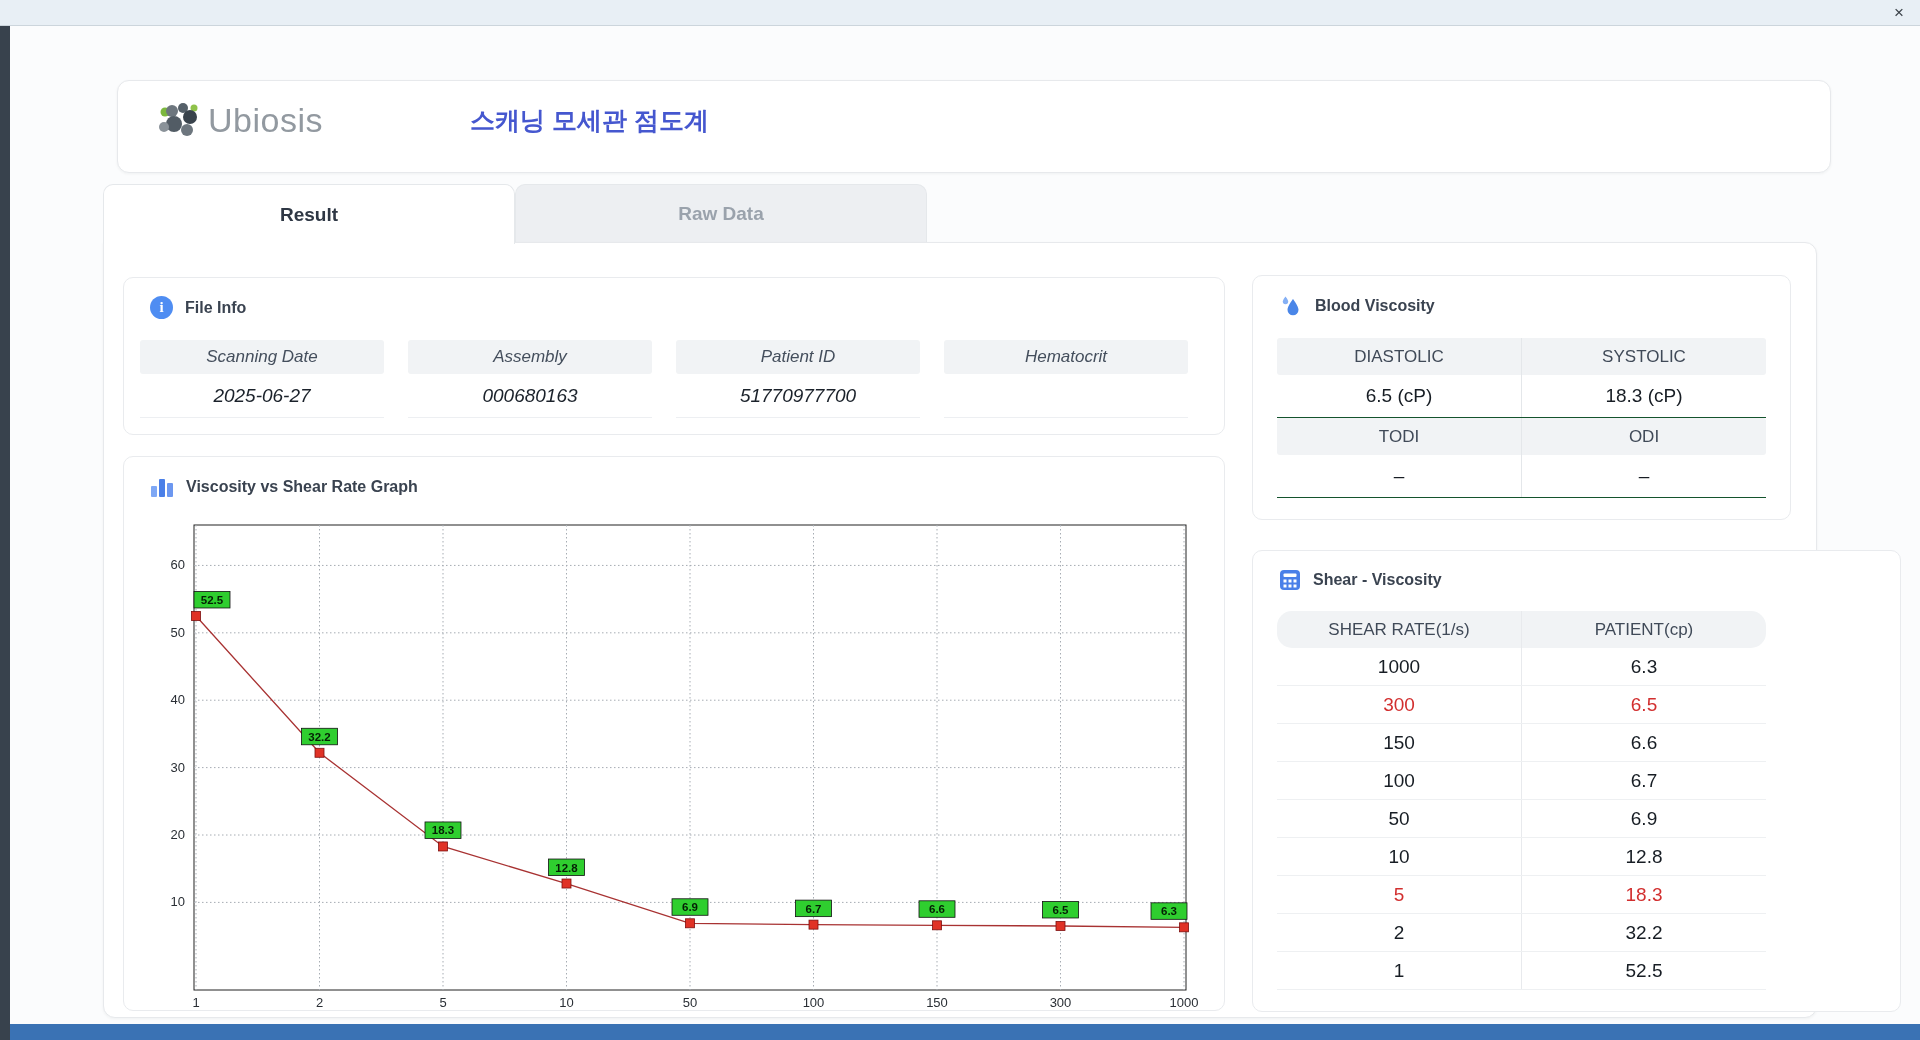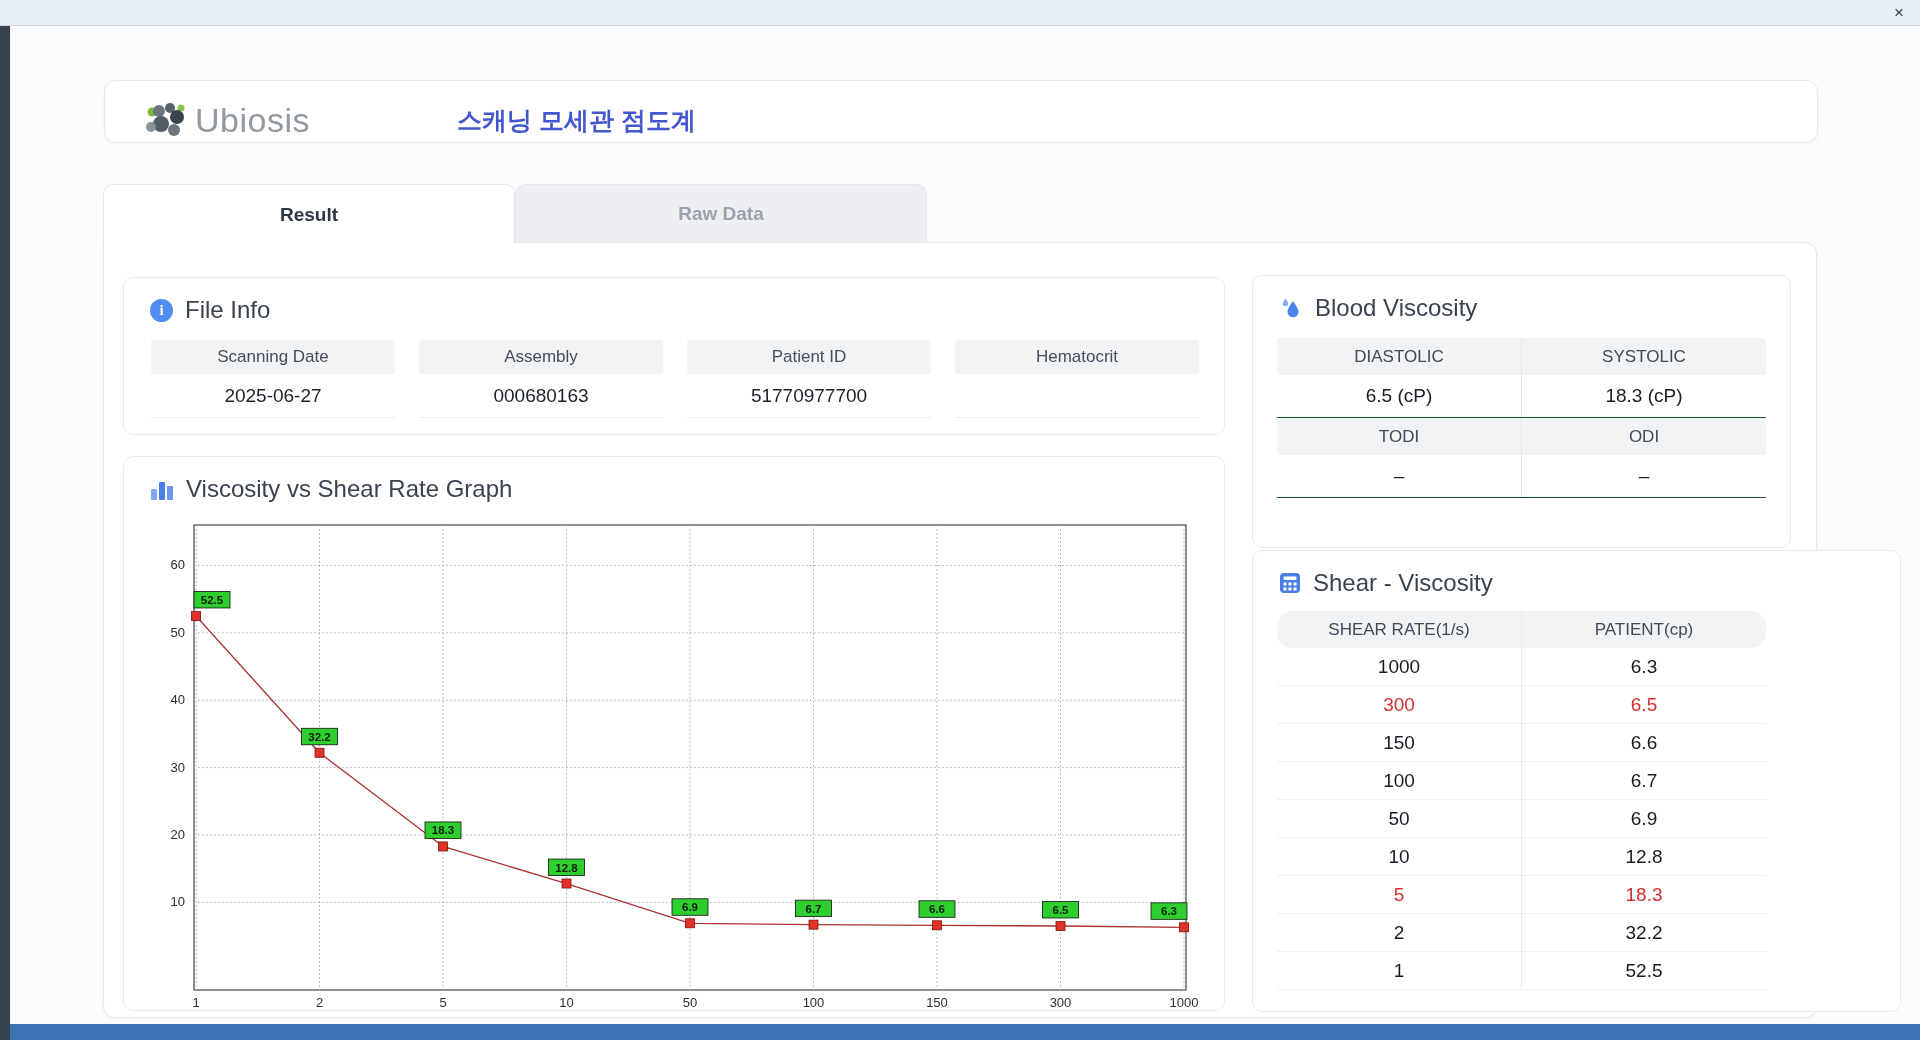--- a/index.html
+++ b/index.html
@@ -8,45 +8,45 @@
 
   
   .titlebar { position:absolute; left:0; top:0; width:1920px; height:26px; background:#e8eff5; border-bottom:1px solid #ccd5dc; z-index:9; }
   .close-btn { position:absolute; right:16px; top:3px; font-size:17px; color:#3c434a; cursor:pointer; line-height:19px; }
   .window { position:absolute; left:10px; top:26px; width:1910px; height:998px; background:#fbfcfd; }
   .bottombar { position:absolute; left:10px; top:1024px; width:1910px; height:16px; background:#3a72b4; }
 
   .card { position:absolute; background:#ffffff; border:1px solid #e7e9ec; border-radius:12px; box-shadow:0 1px 3px rgba(20,30,40,.05); }
 
   
-  .header-card { left:94px; top:54px; width:1714px; height:63px; }
+  .header-card { left:107px; top:54px; width:1714px; height:93px; }
   .logo { position:absolute; left:38px; top:0; height:79px; display:flex; align-items:center; }
   .logo-text { font-size:34px; font-weight:500; color:#9299a0; letter-spacing:.5px; margin-left:6px; }
   .app-title { position:absolute; left:352px; top:0; height:79px; display:flex; align-items:center; font-size:25px; font-weight:700; color:#4557cf; }
 
   
   .tab { position:absolute; top:158px; height:59px; width:412px; border:1px solid #e5e8eb; border-bottom:none; border-radius:10px 10px 0 0; display:flex; align-items:center; justify-content:center; font-size:19px; font-weight:700; cursor:pointer; }
   .tab-result { left:93px; background:#ffffff; color:#2e3744; z-index:3; height:60px; }
   .tab-raw { left:505px; background:#edeff2; color:#9aa2ac; z-index:1; }
 
   .content-card { position:absolute; left:93px; top:216px; width:1714px; height:776px; background:#ffffff; border:1px solid #e7e9ec; border-radius:0 12px 12px 12px; box-shadow:0 1px 3px rgba(20,30,40,.05); z-index:2; }
 
   .inner-card { position:absolute; background:#fff; border:1px solid #e9ebee; border-radius:10px; }
   .file-info-card { left:19px; top:34px; width:1102px; height:158px; }
   .graph-card { left:19px; top:213px; width:1102px; height:555px; }
-  .bv-card { left:1148px; top:32px; width:539px; height:273px; }
+  .bv-card { left:1148px; top:32px; width:539px; height:245px; }
   .sv-card { left:1148px; top:307px; width:649px; height:462px; }
 
   .card-title-row { position:absolute; left:26px; top:18px; display:flex; align-items:center; gap:12px; }
-  .card-title { font-size:24px; font-weight:400; color:#3a4350; }
+  .card-title { font-size:16px; font-weight:700; color:#3a4350; }
 
   .info-icon { width:23px; height:23px; border-radius:50%; background:#4f8df2; color:#fff; font-weight:700; font-size:15px; display:flex; align-items:center; justify-content:center; font-family:"Liberation Serif", serif; }
 
   
-  .fields { position:absolute; left:27px; top:62px; width:1048px; display:flex; gap:24px; }
+  .fields { position:absolute; left:16px; top:62px; width:1048px; display:flex; gap:24px;font-style:italic; }
   .field { flex:1; }
   .field-label { height:34px; background:#f1f3f5; border-radius:3px; display:flex; align-items:center; justify-content:center; font-size:17px; color:#444e5c; }
   .field-value { height:44px; display:flex; align-items:center; justify-content:center; font-size:19px; color:#1b222b; border-bottom:1px solid #edeff2; }
 
   
   .chart { position:absolute; left:26px; top:58px; }
   .chart text { font-family:"Liberation Sans", sans-serif; }
 
   
   .bv-table { position:absolute; left:24px; top:62px; width:489px; }

